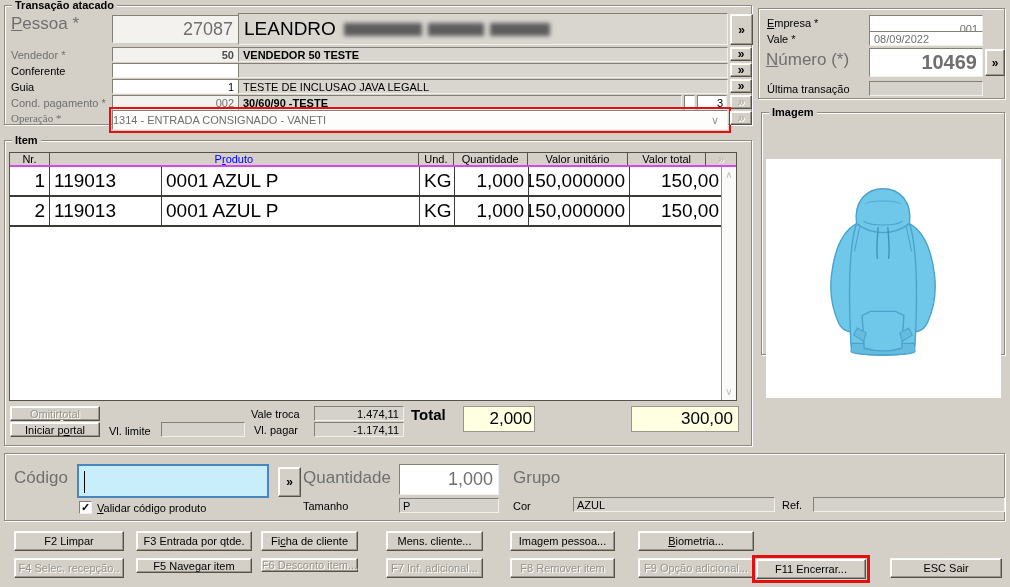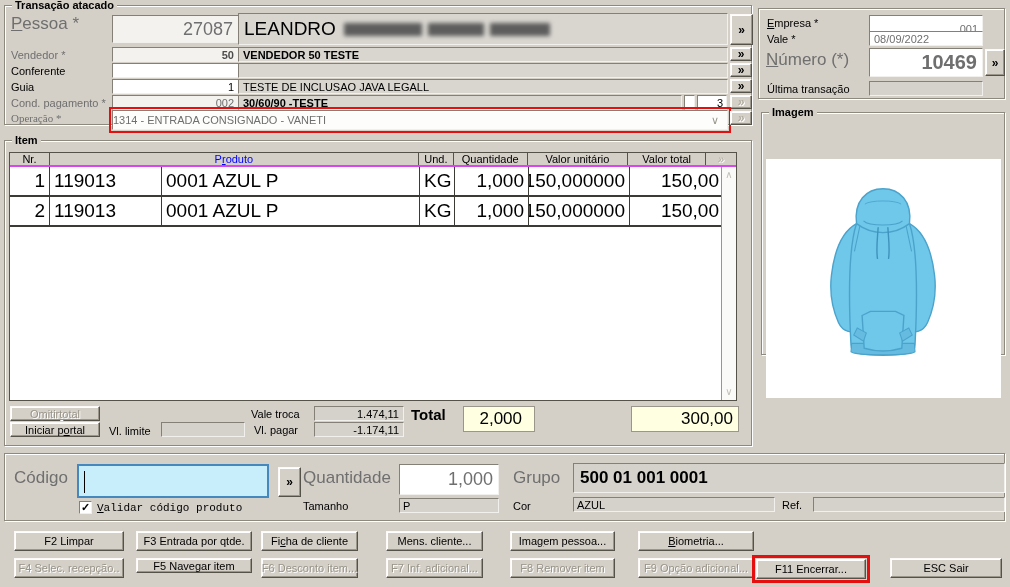--- a/index.html
+++ b/index.html
@@ -205,43 +205,42 @@
 
     <div class="lbl" style="left:104px;top:284px;">Vl. limite</div>
     <div class="fld ro" style="left:156px;top:281px;width:84px;height:15px;"></div>
 
     <div class="lbl" style="left:246px;top:267px;">Vale troca</div>
     <div class="fld ro right" style="left:309px;top:265px;width:90px;height:15px;padding-right:4px;">1.474,11</div>
     <div class="lbl" style="left:249px;top:283px;">Vl. pagar</div>
     <div class="fld ro right" style="left:309px;top:281px;width:90px;height:15px;padding-right:4px;">-1.174,11</div>
 
     <div class="lbl bold" style="left:406px;top:267px;font-size:15px;">Total</div>
-    <div class="fld yellow right" style="left:458px;top:265px;width:72px;height:26px;font-size:17px;padding-right:12px;border:1px solid #9a968c;">2,000</div>
+    <div class="fld yellow right" style="left:458px;top:265px;width:72px;height:26px;font-size:17px;padding-right:2px;border:1px solid #9a968c;">2,000</div>
     <div class="fld yellow right" style="left:626px;top:265px;width:108px;height:26px;font-size:17px;padding-right:5px;border:1px solid #9a968c;">300,00</div>
   </div>
 
   <div class="gb" style="left:4px;top:453px;width:1001px;height:68px;">
     <div class="lbl biglbl" style="left:9px;top:17px;">Código</div>
     <div class="abs" style="left:72px;top:10px;width:192px;height:34px;background:#C7EEFA;border:2px solid #4688BE;">
       <span></span>
       <span class="caret"></span>
     </div>
     <div class="btn xbtn" style="left:273px;top:13px;width:23px;height:30px;">»</div>
     <div class="chk" style="left:74px;top:47px;width:13px;height:13px;">
         <span>✓</span>
       </div>
-    <div class="lbl" style="left:92px;top:48px;font-family:Liberation Mono, monospace;"><span></span><span class="mn">V</span><span>alidar código produto</span></div>
+    <div class="lbl" style="left:92px;top:48px;"><span></span><span class="mn">V</span><span>alidar código produto</span></div>
 
     <div class="lbl biglbl" style="left:298px;top:17px;">Quantidade</div>
     <div class="fld right graytx" style="left:394px;top:10px;width:100px;height:31px;font-size:18px;padding-right:5px;">1,000</div>
     <div class="lbl" style="left:298px;top:46px;">Tamanho</div>
     <div class="fld ro" style="left:394px;top:44px;width:100px;height:15px;padding-left:3px;">P</div>
 
     <div class="lbl biglbl" style="left:508px;top:17px;">Grupo</div>
-    <div class="fld ro bold" style="left:568px;top:9px;width:432px;height:30px;font-size:17px;padding-left:6px;">500 01 001 0001</div>
     <div class="lbl" style="left:508px;top:46px;">Cor</div>
     <div class="fld ro" style="left:568px;top:43px;width:202px;height:15px;padding-left:3px;">AZUL</div>
     <div class="lbl" style="left:777px;top:45px;">Ref.</div>
     <div class="fld ro" style="left:808px;top:43px;width:192px;height:15px;"></div>
   </div>
 
   <div class="btn" style="left:14px;top:531px;width:110px;height:20px;">
       <span>F2 Limpar</span>
       <span class="mn"></span>
       <span></span>
@@ -271,21 +270,21 @@
       <span class="mn">B</span>
       <span>iometria...</span>
     </div>
 
   <div class="btn dis" style="left:14px;top:558px;width:110px;height:20px;">
       <span>F4 Selec. recepção..</span>
     </div>
   <div class="btn" style="left:136px;top:558px;width:116px;height:15px;">
       <span>F5 Navegar item</span>
     </div>
-  <div class="btn dis" style="left:261px;top:558px;width:97px;height:20px;">
+  <div class="btn dis" style="left:261px;top:558px;width:97px;height:14px;">
       <span>F6 Desconto item...</span>
     </div>
   <div class="btn dis" style="left:386px;top:558px;width:97px;height:20px;">
       <span>F7 Inf. adicional...</span>
     </div>
   <div class="btn dis" style="left:510px;top:558px;width:105px;height:20px;">
       <span>F8 Remover item</span>
     </div>
   <div class="btn dis" style="left:638px;top:558px;width:116px;height:20px;">
       <span>F9 Opção adicional...</span>

